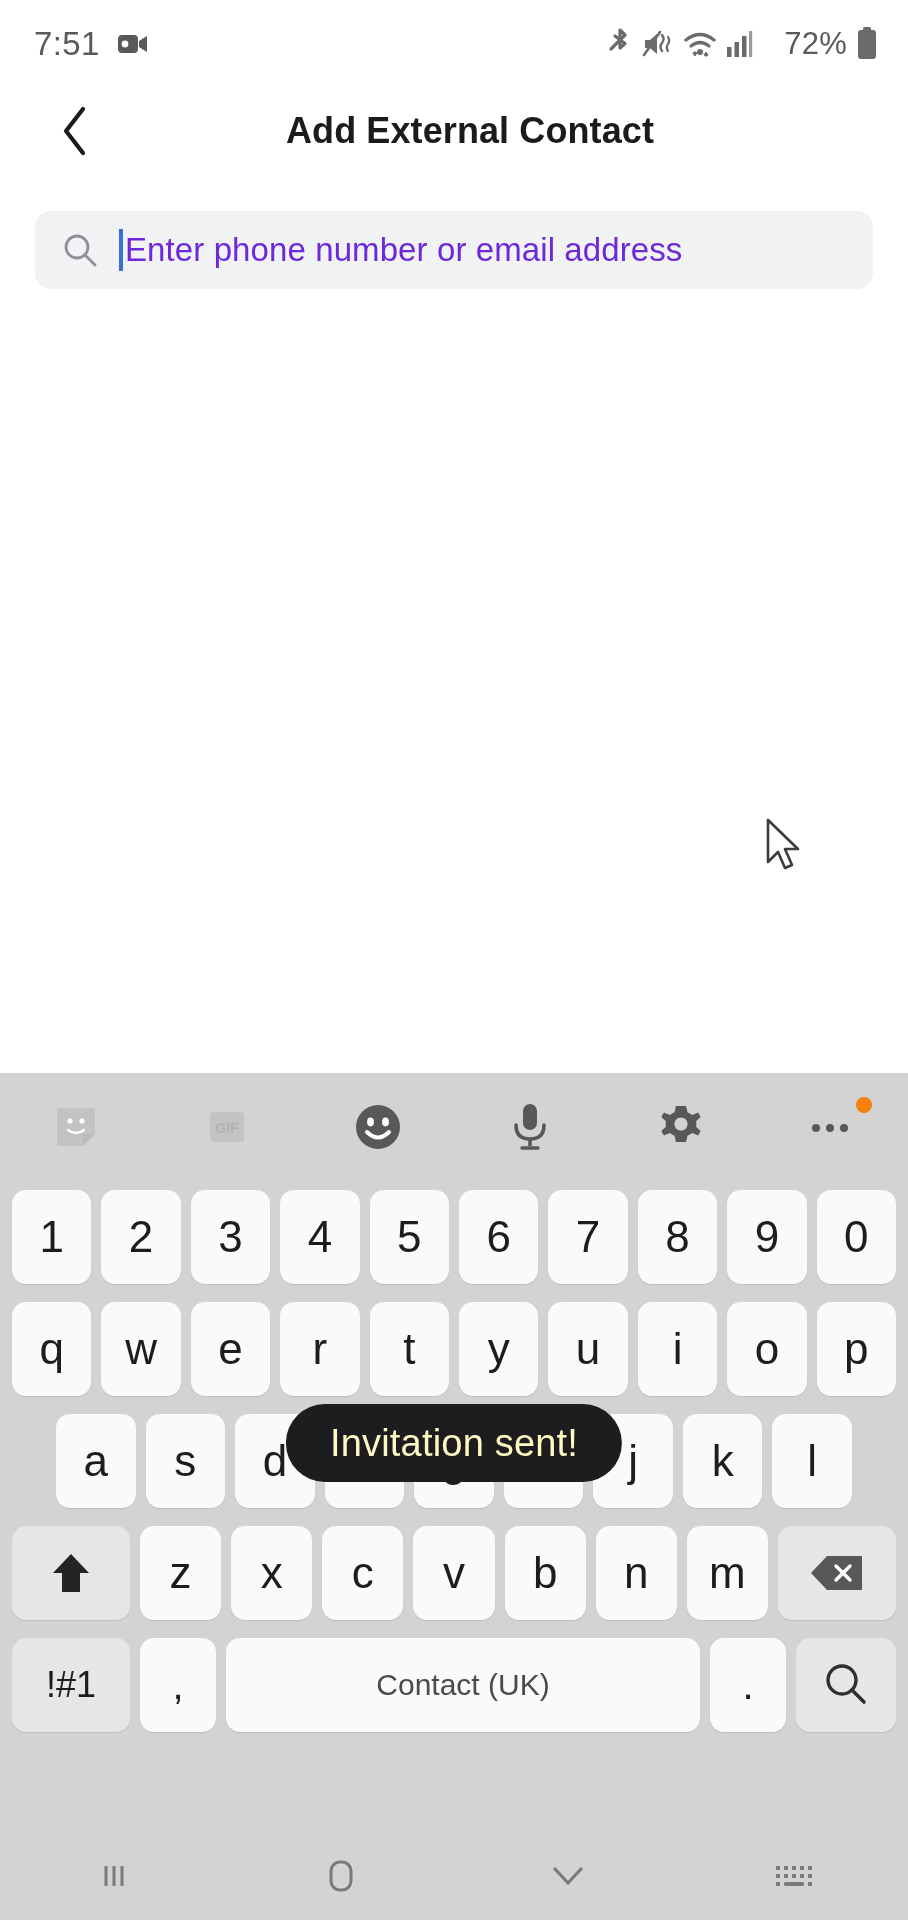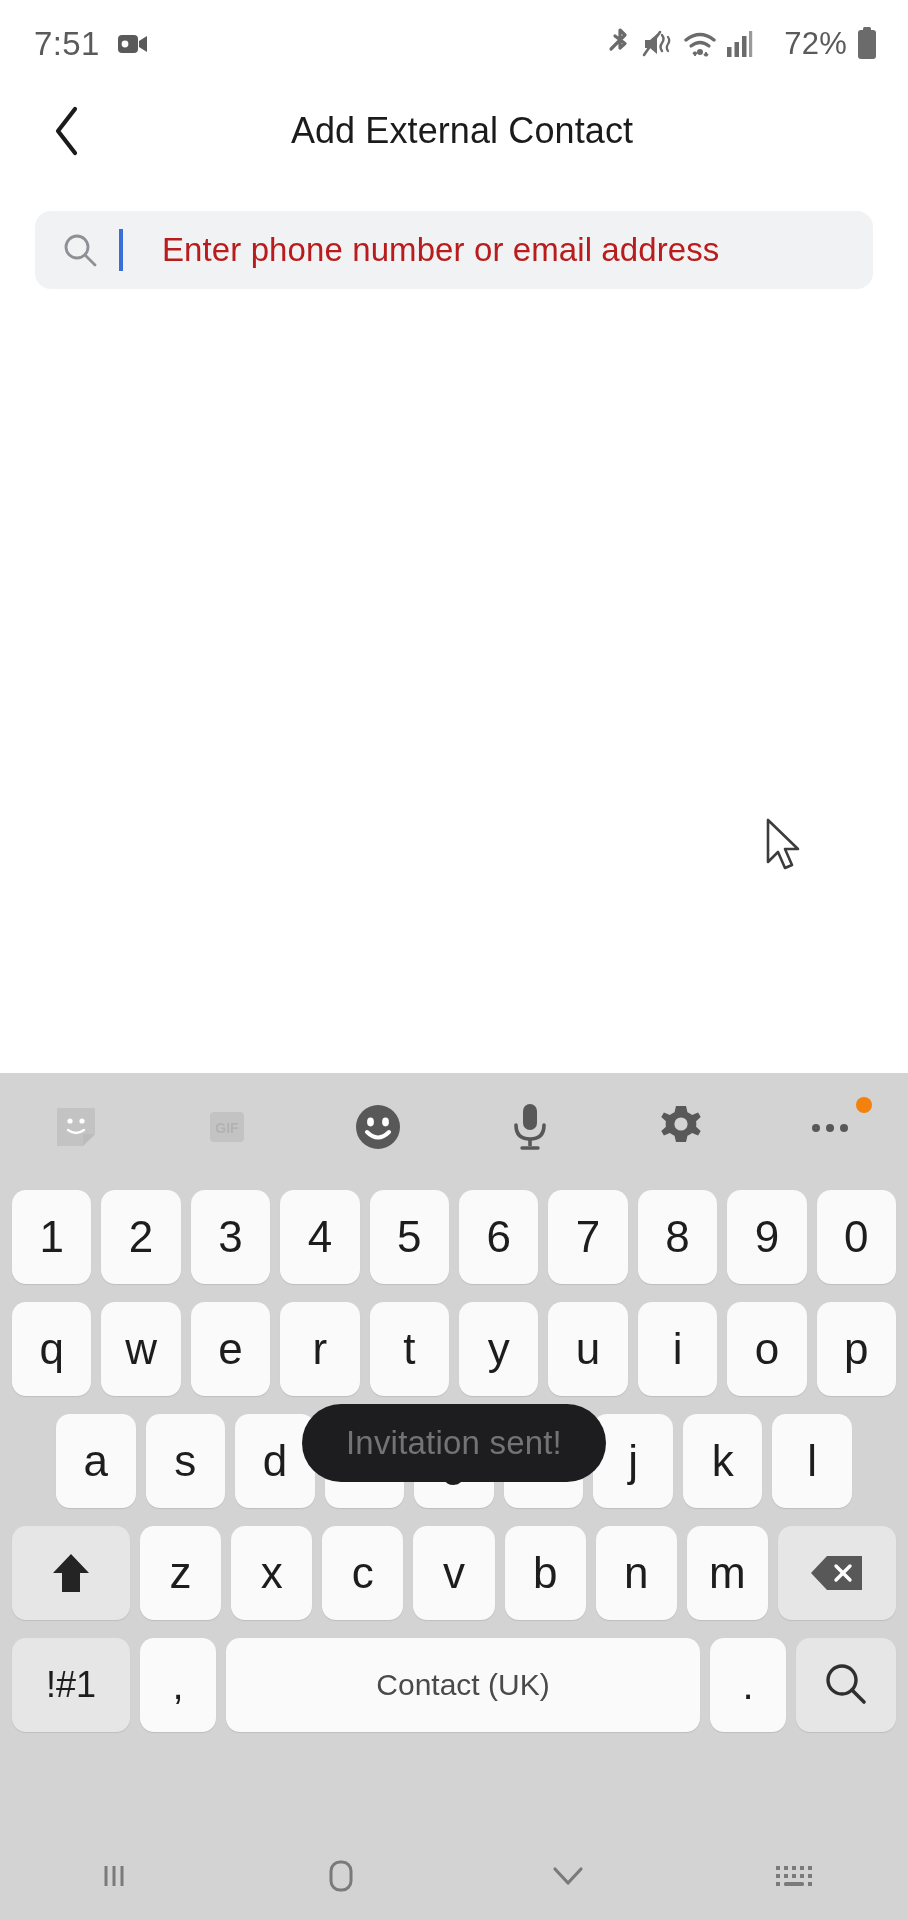--- a/index.html
+++ b/index.html
@@ -19,21 +19,21 @@
     padding:0 30px 0 34px;
   }
   .sb-left{ display:flex; align-items:center; gap:18px; }
   .sb-time{ font-size:33px; color:#5a5a5a; letter-spacing:.4px; font-family:"Liberation Sans",sans-serif; }
   .sb-right{ display:flex; align-items:center; gap:9px; }
   .sb-pct{ font-size:31px; color:#5a5a5a; margin-left:21px; letter-spacing:.2px;}
   .ico{ display:inline-flex; align-items:center; justify-content:center; }
 
   
   .appbar{
-    position:absolute; top:88px; left:8px; width:752px; height:86px;
+    position:absolute; top:88px; left:16px; width:752px; height:86px;font-weight:bold;
   }
   .back-btn{
     position:absolute; left:22px; top:0; width:74px; height:86px;
     display:flex; align-items:center; justify-content:center;
   }
   .page-title{
     position:absolute; left:0; top:0; width:908px; height:86px;
     display:flex; align-items:center; justify-content:center;
     font-size:36px; color:#1b1b1b; letter-spacing:.1px;
     pointer-events:none;
@@ -43,21 +43,21 @@
   .search-wrap{
     position:absolute; top:211px; left:35px; width:838px; height:78px;
     background:#f1f2f3; border-radius:16px;
     display:flex; align-items:center; padding:0 26px;
   }
   .search-caret{
     width:4px; height:42px; background:#3a6fd8; margin-left:20px; margin-right:2px;
     flex:0 0 auto;
   }
   .search-ph{
-    font-size:33px; color:#b91c1c; letter-spacing:.1px; white-space:nowrap;margin-left:37px;
+    font-size:33px; color:#6d28d9; letter-spacing:.1px; white-space:nowrap;
   }
 
   
   .content{ position:absolute; top:289px; left:0; width:908px; height:784px; background:#fff; }
 
   
   .cursor{ position:absolute; left:764px; top:818px; width:46px; height:60px; pointer-events:none; }
 
   
   .keyboard{
@@ -99,25 +99,25 @@
   .key.sym{ flex:0 0 118px; font-size:36px; }
   .key.comma{ flex:0 0 76px; font-size:40px; }
   .key.period{ flex:0 0 76px; font-size:40px; }
   .key.space{ flex:1 1 auto; font-size:30px; color:#4a4a4a; }
   .key.searchk{ flex:0 0 100px; background:#e6e6e7; }
 
   
   .toast{
     position:absolute; left:50%; transform:translateX(-50%);
     top:1404px;
-    background:#1d1d1f; color:#737373;
+    background:#1d1d1f; color:#fef9c3;
     border-radius:50px;
     padding:0 44px; height:78px;
     display:flex; align-items:center; justify-content:center;
-    font-size:33px; letter-spacing:.2px;
+    font-size:38px; letter-spacing:.2px;
     z-index:40;
   }
 
   
   .navbar{
     position:absolute; bottom:0; left:0; width:908px; height:88px;
     background:#d3d3d4;
     display:flex; align-items:center;
   }
   .nav-btn{ flex:1 1 0; display:flex; align-items:center; justify-content:center; height:88px; }

